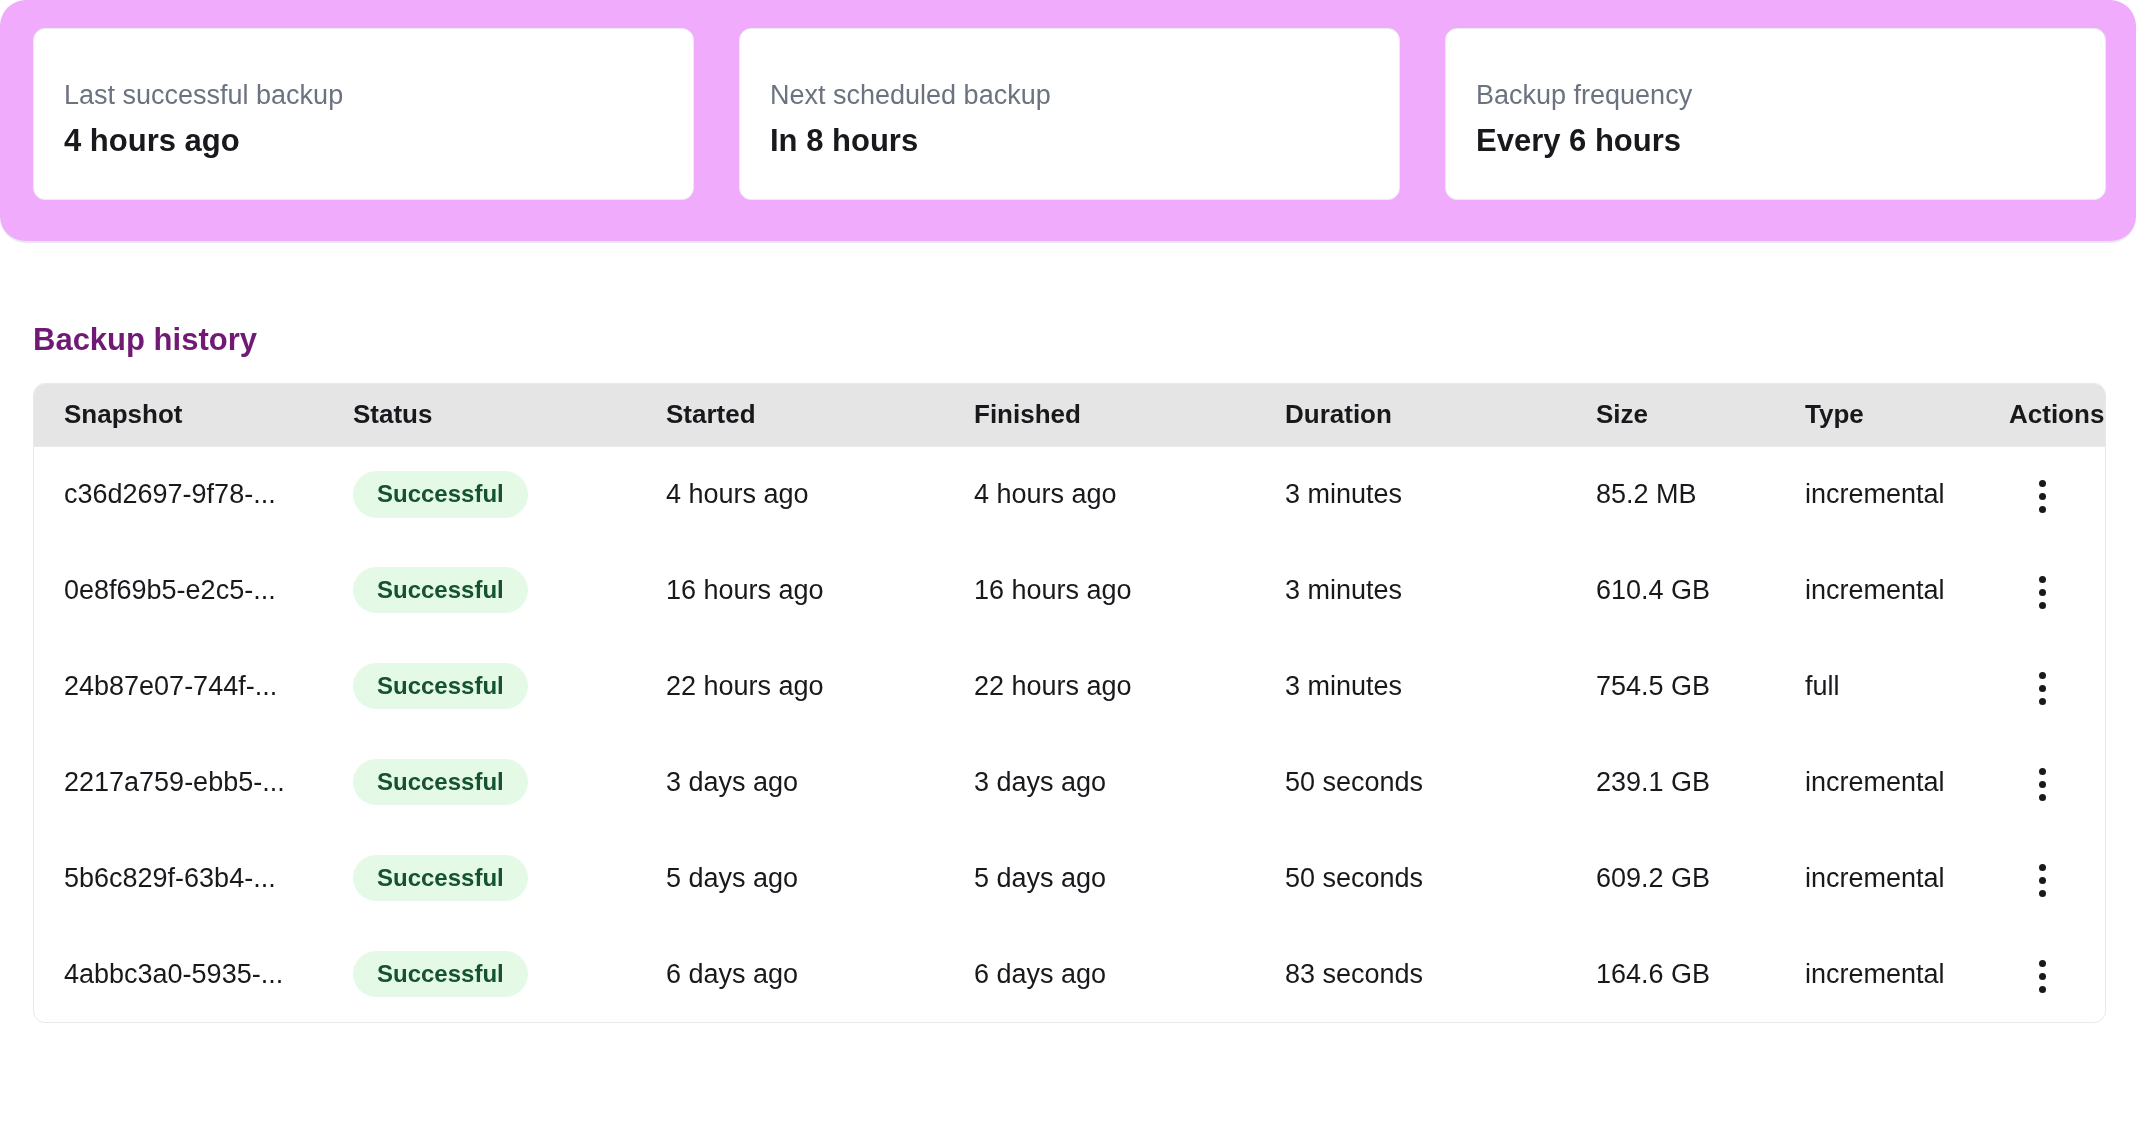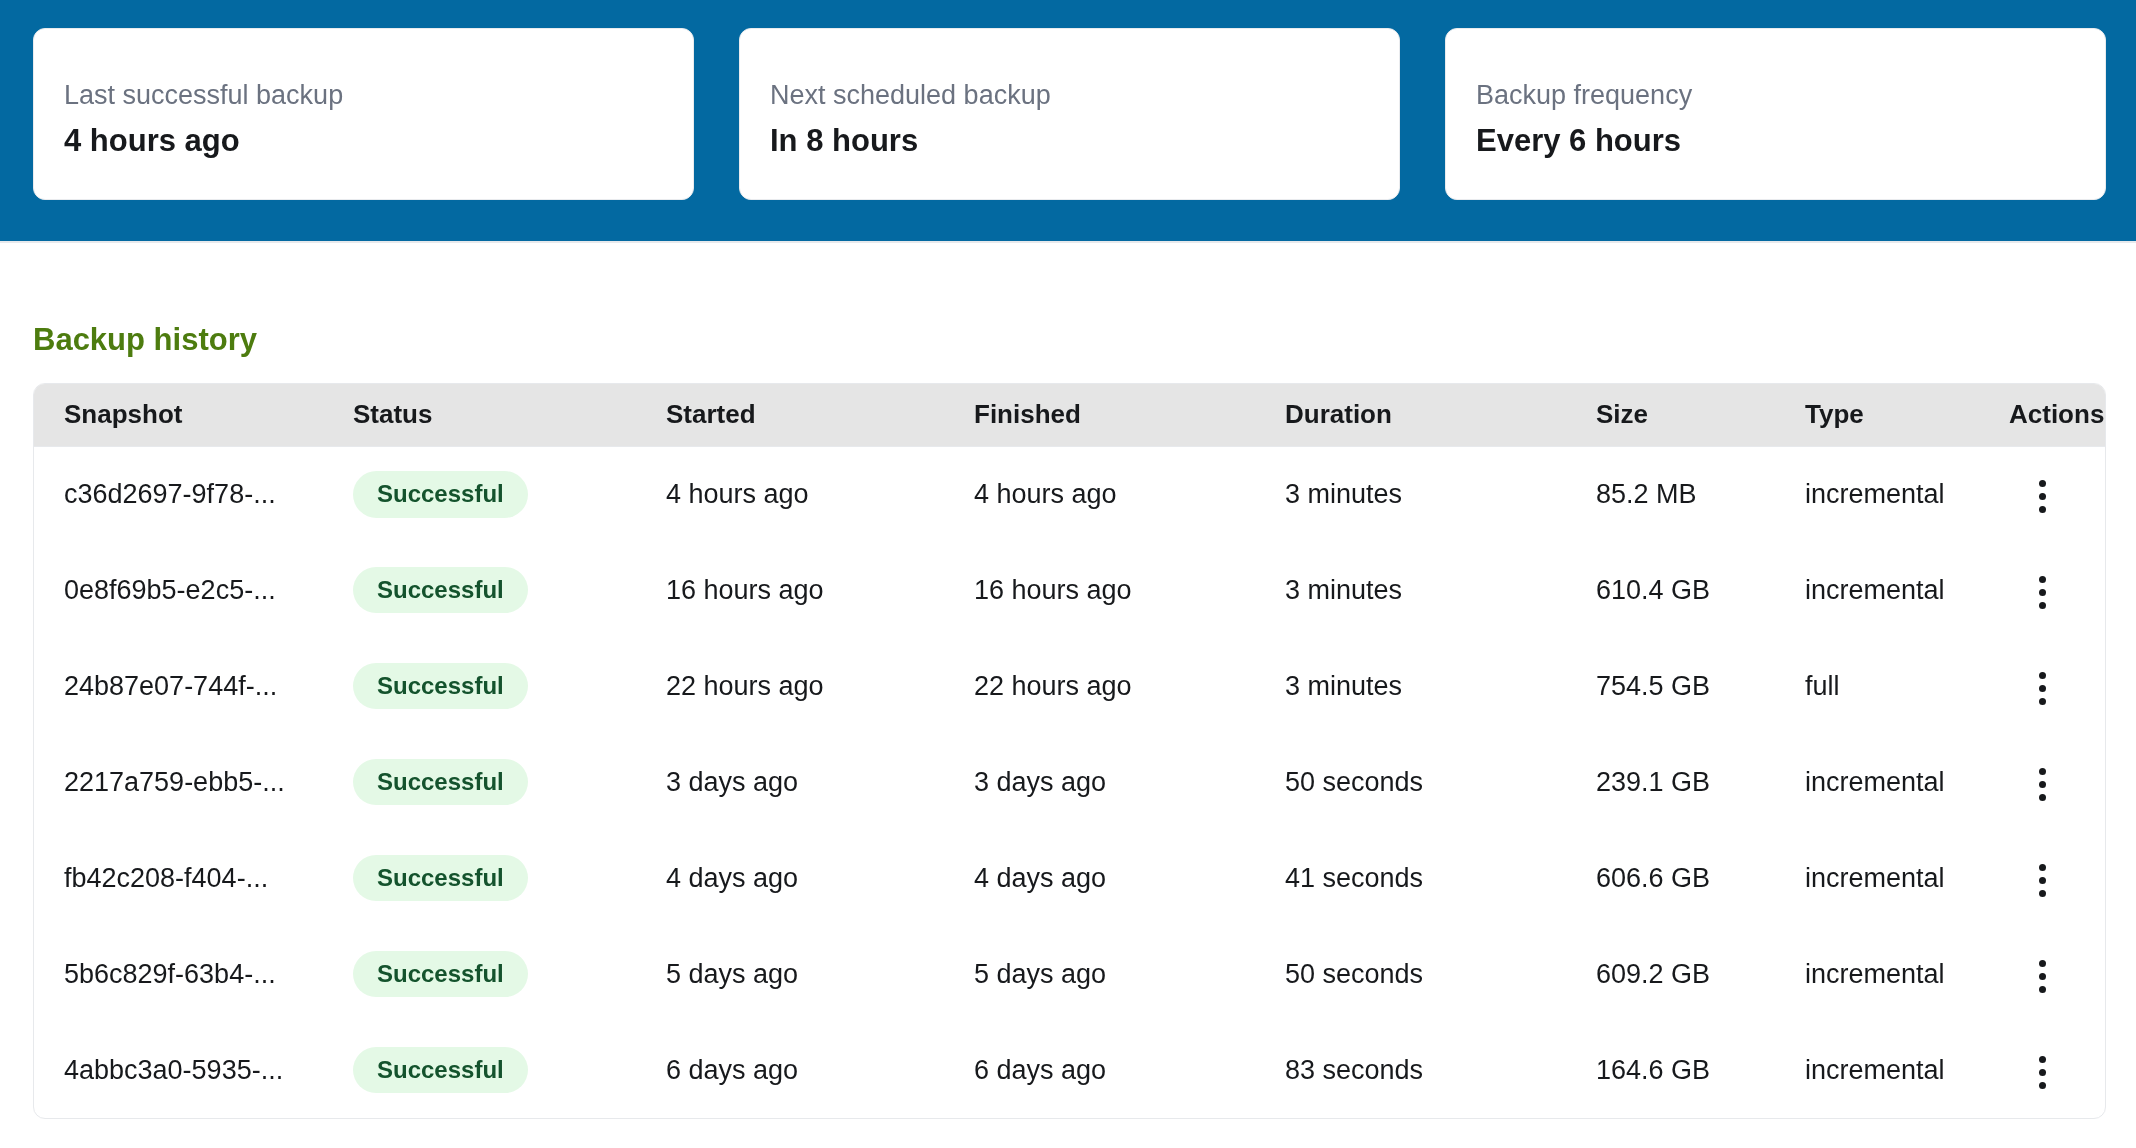--- a/index.html
+++ b/index.html
@@ -7,23 +7,24 @@
   body {
     height:1148px;
     background:#ffffff;
     font-family:"Liberation Sans", sans-serif;
     color:#17191c;
     overflow:hidden;
   }
 
   
   .top-band {
-    background:#0369a1;
+    background:#f0abfc;
     border-bottom:2px solid #e7e9ec;
     padding:28px 30px 41px 33px;
+    border-radius:26px;
   }
   .cards-row { display:flex; gap:45px; }
   .card {
     flex:1;
     background:#ffffff;
     border:1px solid #e9ebee;
     border-radius:12px;
     height:172px;
     padding:50px 30px;
   }
@@ -40,21 +41,21 @@
     line-height:1.2;
   }
 
   
   .main { padding:0 30px 0 33px; }
   .section-title {
     margin:80px 0 26px 0;
     font-size:31px;
     font-weight:700;
     line-height:1.1;
-    color:#4d7c0f;
+    color:#701a75;
   }
   .table-wrap {
     border:1px solid #e7e9ec;
     border-radius:12px;
     overflow:hidden;
   }
   table {
     width:100%;
     border-collapse:collapse;
     table-layout:fixed;
@@ -235,38 +236,20 @@
             <button class="kebab-btn">
                 <span class="kebab">
                   <i></i>
                   <i></i>
                   <i></i>
                 </span>
               </button>
           </td>
         </tr>
         <tr>
-          <td>fb42c208-f404-...</td>
-          <td><span class="status-badge">Successful</span></td>
-          <td>4 days ago</td>
-          <td>4 days ago</td>
-          <td>41 seconds</td>
-          <td>606.6 GB</td>
-          <td>incremental</td>
-          <td class="actions-cell">
-            <button class="kebab-btn">
-                <span class="kebab">
-                  <i></i>
-                  <i></i>
-                  <i></i>
-                </span>
-              </button>
-          </td>
-        </tr>
-        <tr>
           <td>5b6c829f-63b4-...</td>
           <td><span class="status-badge">Successful</span></td>
           <td>5 days ago</td>
           <td>5 days ago</td>
           <td>50 seconds</td>
           <td>609.2 GB</td>
           <td>incremental</td>
           <td class="actions-cell">
             <button class="kebab-btn">
                 <span class="kebab">

